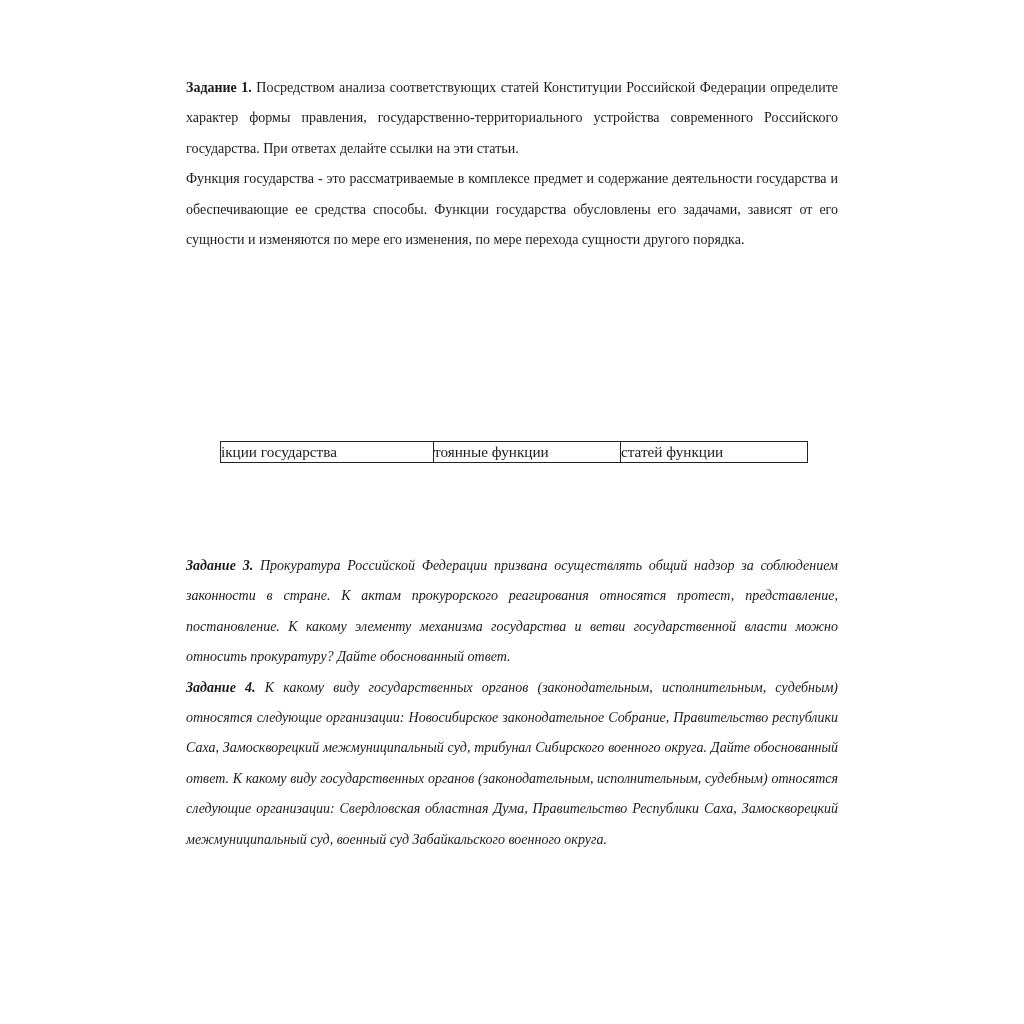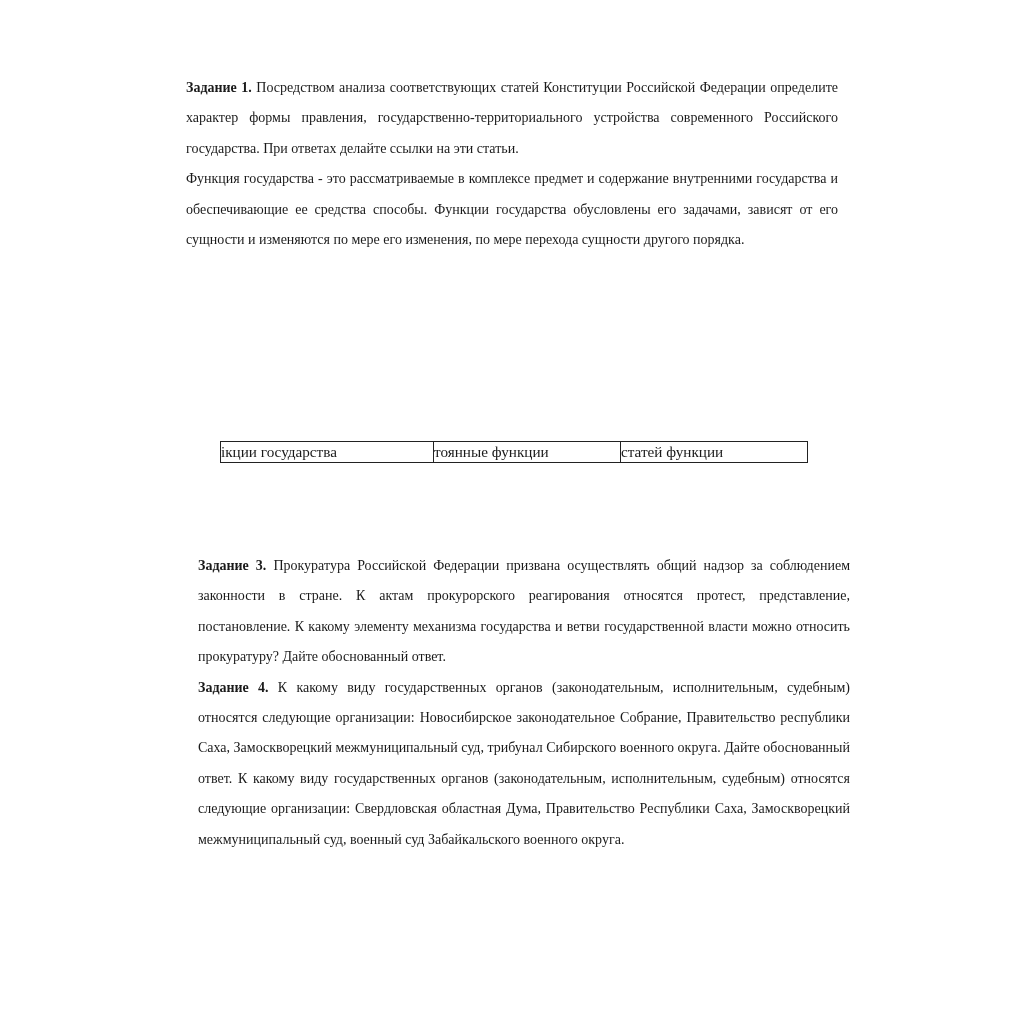--- a/index.html
+++ b/index.html
@@ -54,31 +54,32 @@
   .c3 { width: 187px; }
   .r1 td { height: 20px; }
   .r2 td { height: 20px; }
   .r3 td { height: 40px; }
   .cell-text {
     display: block;
     padding-top: 1px;
   }
   .task3 {
     position: absolute;
-    left: 198px;
+    left: 186px;
     top: 551px;
     width: 652px;
+    font-style: italic;
   }
 </style>
 </head>
 <body>
 
 <div class="page">
   <p class="para"><b>Задание 1.</b><span> Посредством анализа соответствующих статей Конституции Российской Федерации определите характер формы правления, государственно-территориального устройства современного Российского государства. При ответах делайте ссылки на эти статьи.</span></p>
-  <p class="para">Функция государства - это рассматриваемые в комплексе предмет и содержание внутренними государства и обеспечивающие ее средства способы. Функции государства обусловлены его задачами, зависят от его сущности и изменяются по мере его изменения, по мере перехода сущности другого порядка.</p>
+  <p class="para">Функция государства - это рассматриваемые в комплексе предмет и содержание деятельности государства и обеспечивающие ее средства способы. Функции государства обусловлены его задачами, зависят от его сущности и изменяются по мере его изменения, по мере перехода сущности другого порядка.</p>
 </div>
 
 <div class="table-wrap">
   <table class="func-table">
     <colgroup>
       <col class="c1">
         <col class="c2">
         <col class="c3">
     </colgroup>
     <tbody>

